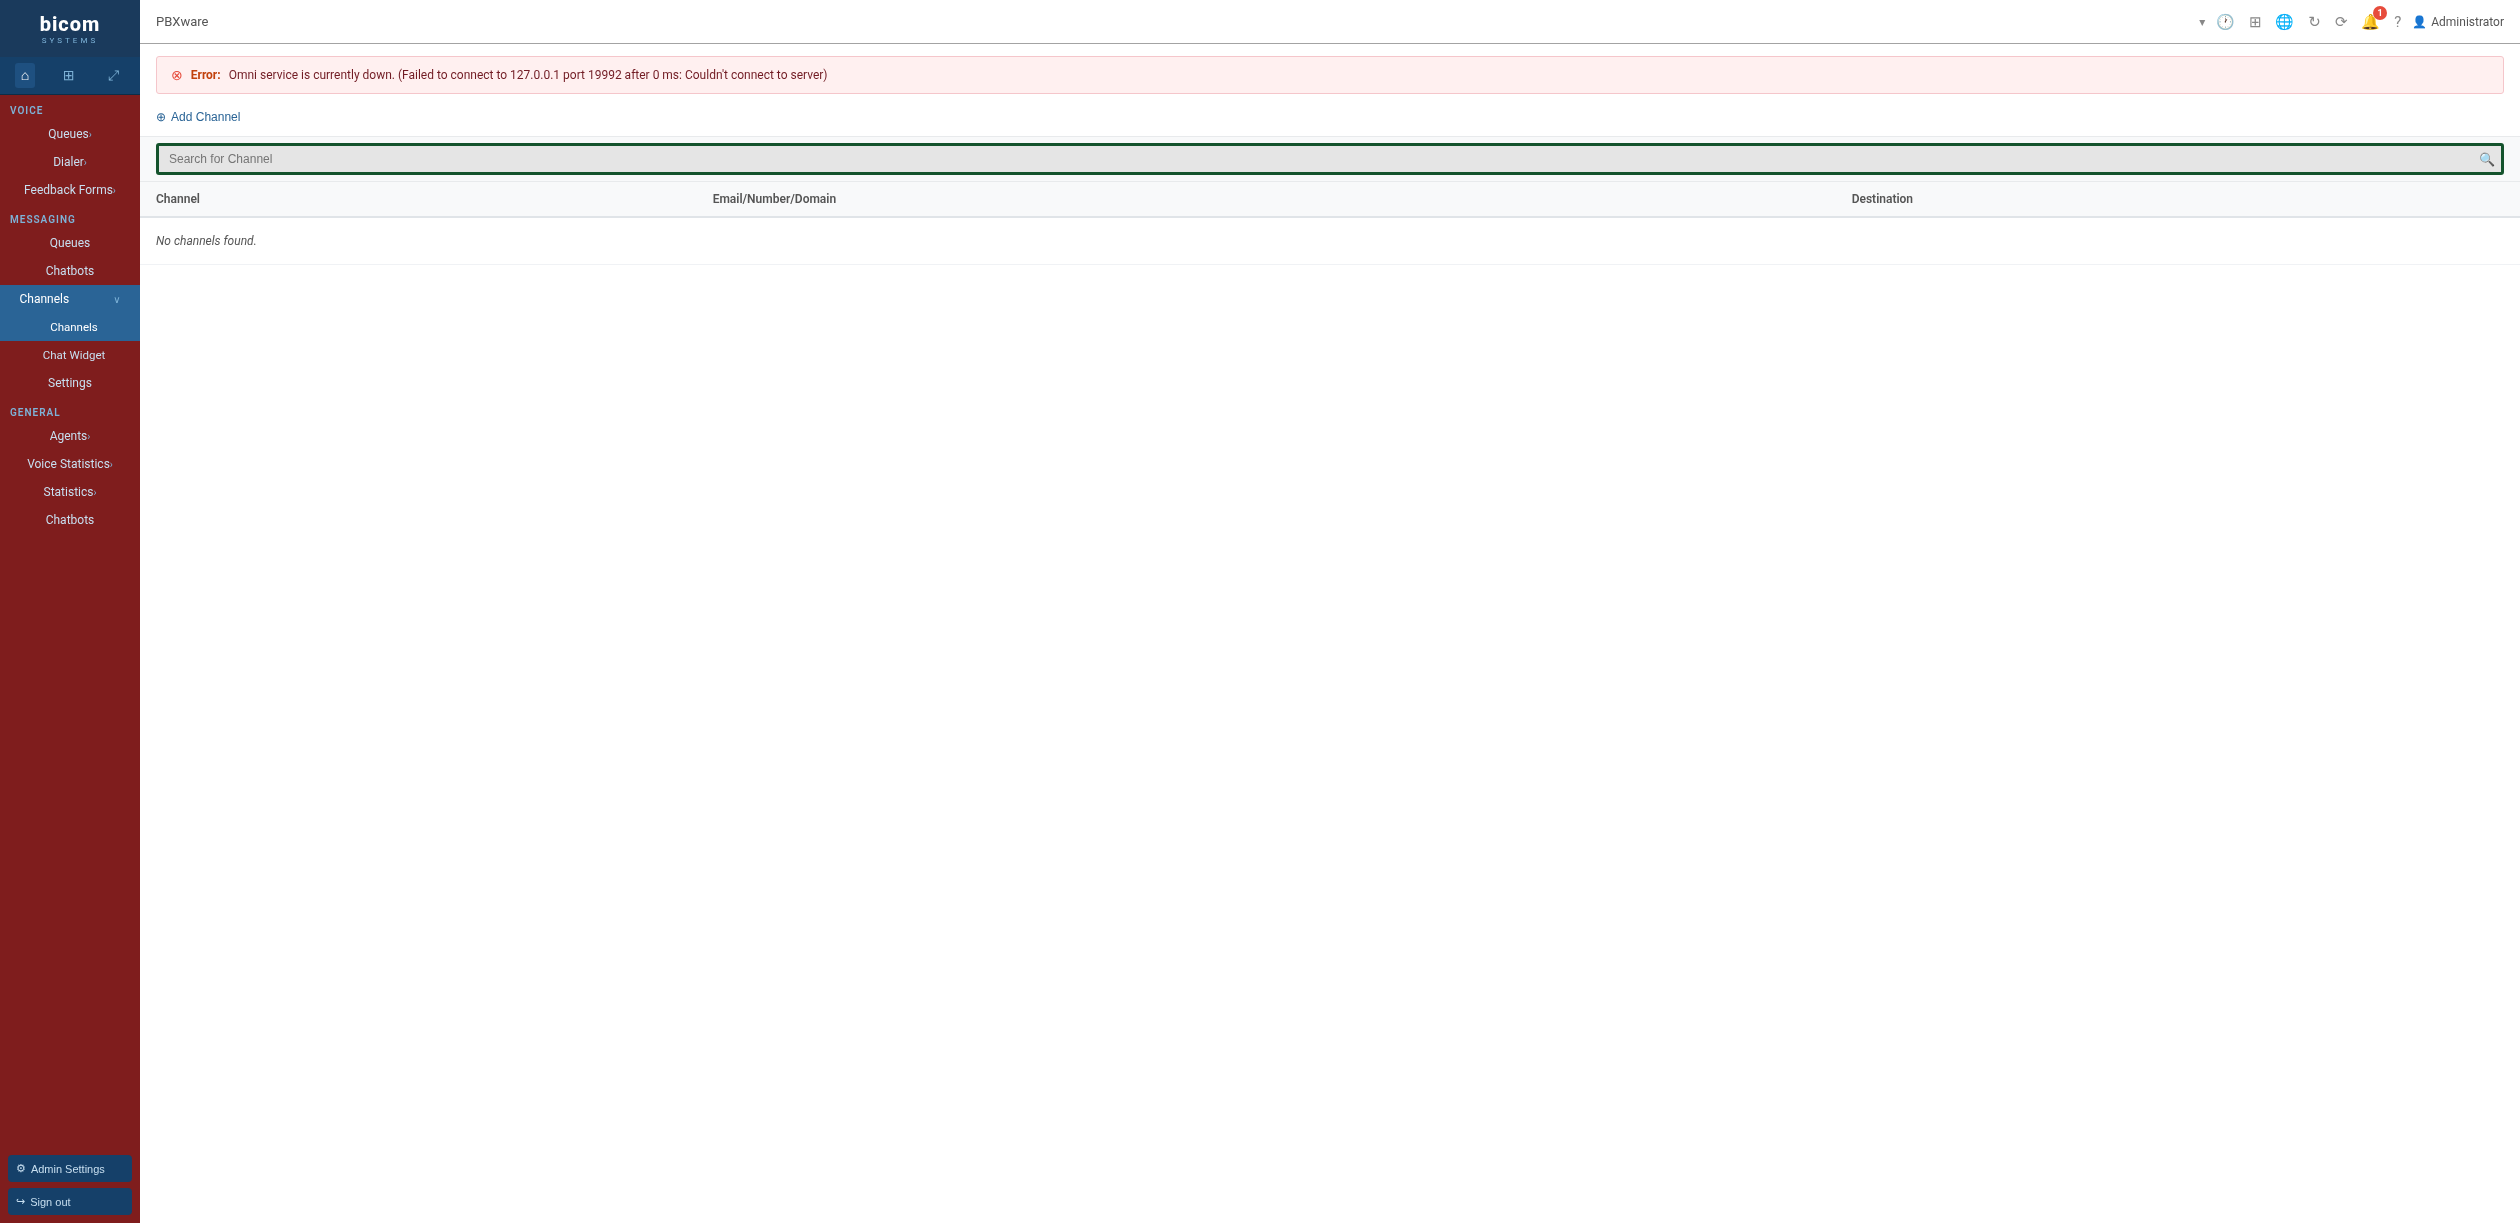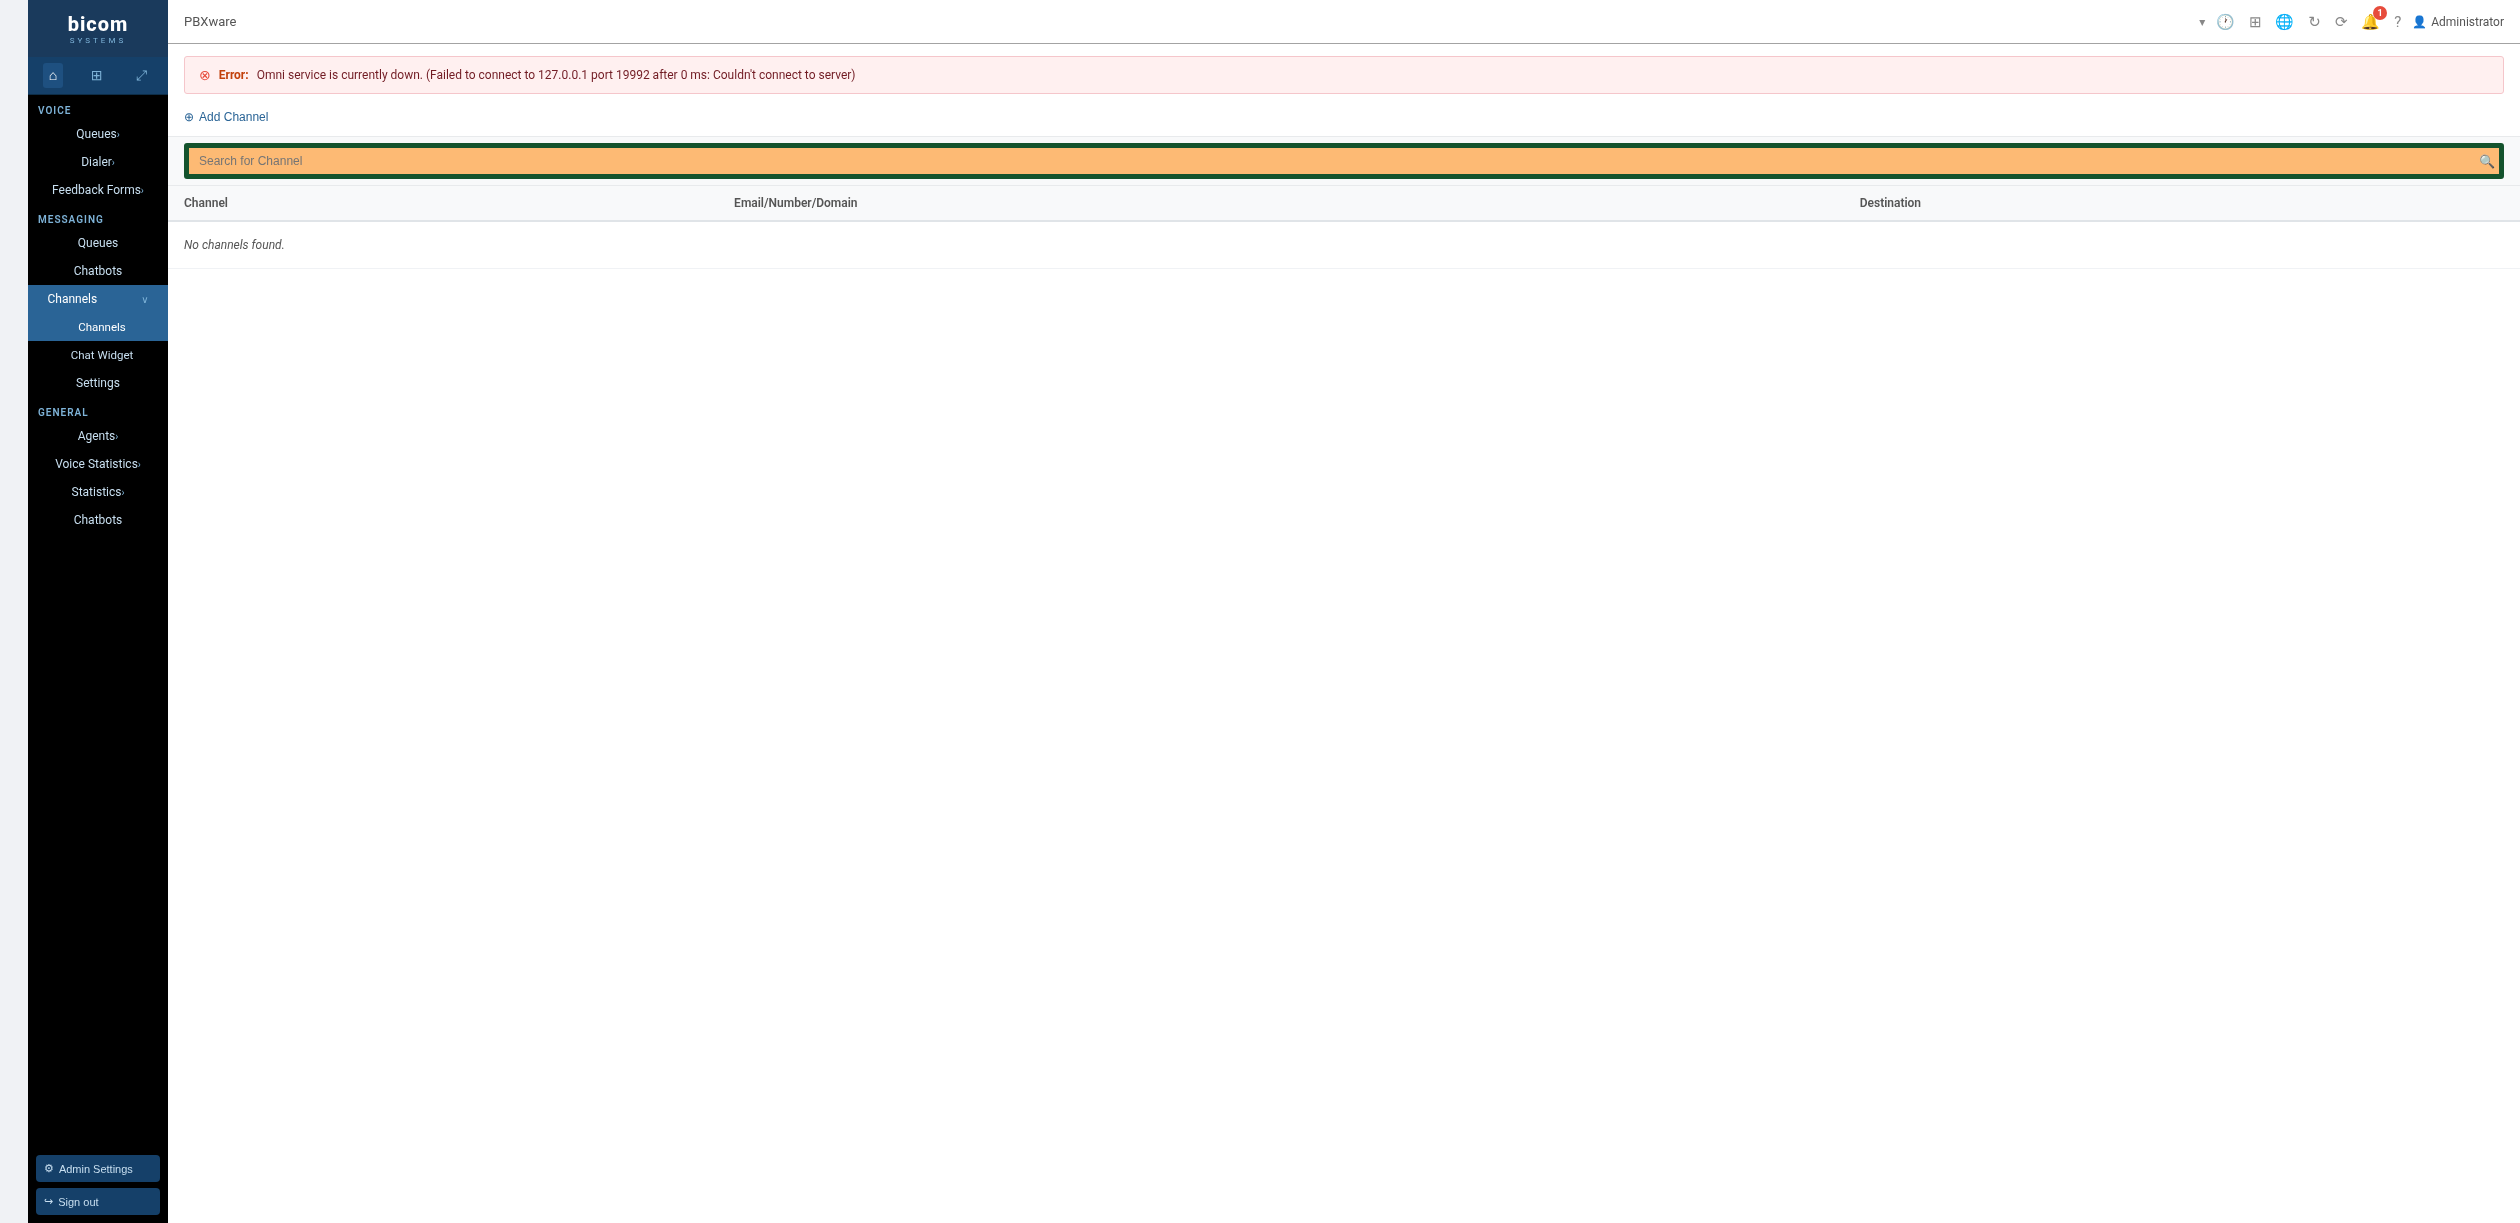--- a/index.html
+++ b/index.html
@@ -2,26 +2,25 @@
 <html><head>
   <meta charset="utf-8">
   <style>
     * { box-sizing: border-box; margin: 0; padding: 0; }
     body { font-family: -apple-system, BlinkMacSystemFont, 'Segoe UI', Roboto, sans-serif; font-size: 13px; background: #f0f2f5; display: flex; height: 100vh; overflow: hidden; }
 
     
     #sidebar {
       width: 140px;
       min-width: 140px;
-      background: #000000;
+      background: #7f1d1d;
       display: flex;
       flex-direction: column;
       height: 100vh;
       overflow-y: auto;
-      margin-left: 28px;
     }
 
     .sidebar-logo {
       padding: 12px 10px;
       background: #1a3a5c;
       display: flex;
       align-items: center;
       justify-content: center;
       min-height: 50px;
     }
@@ -254,25 +253,25 @@
 
     .search-input-wrapper {
       position: relative;
       display: flex;
       align-items: center;
     }
 
     .search-input {
       width: 100%;
       padding: 6px 32px 6px 10px;
-      border: 5px solid #14532d;
+      border: 3px solid #14532d;
       border-radius: 3px;
       font-size: 12px;
       color: #555;
-      background: #fdba74;
+      background: #e5e5e5;
       outline: none;
     }
 
     .search-icon-right {
       position: absolute;
       right: 8px;
       color: #aaa;
       font-size: 13px;
     }
 

